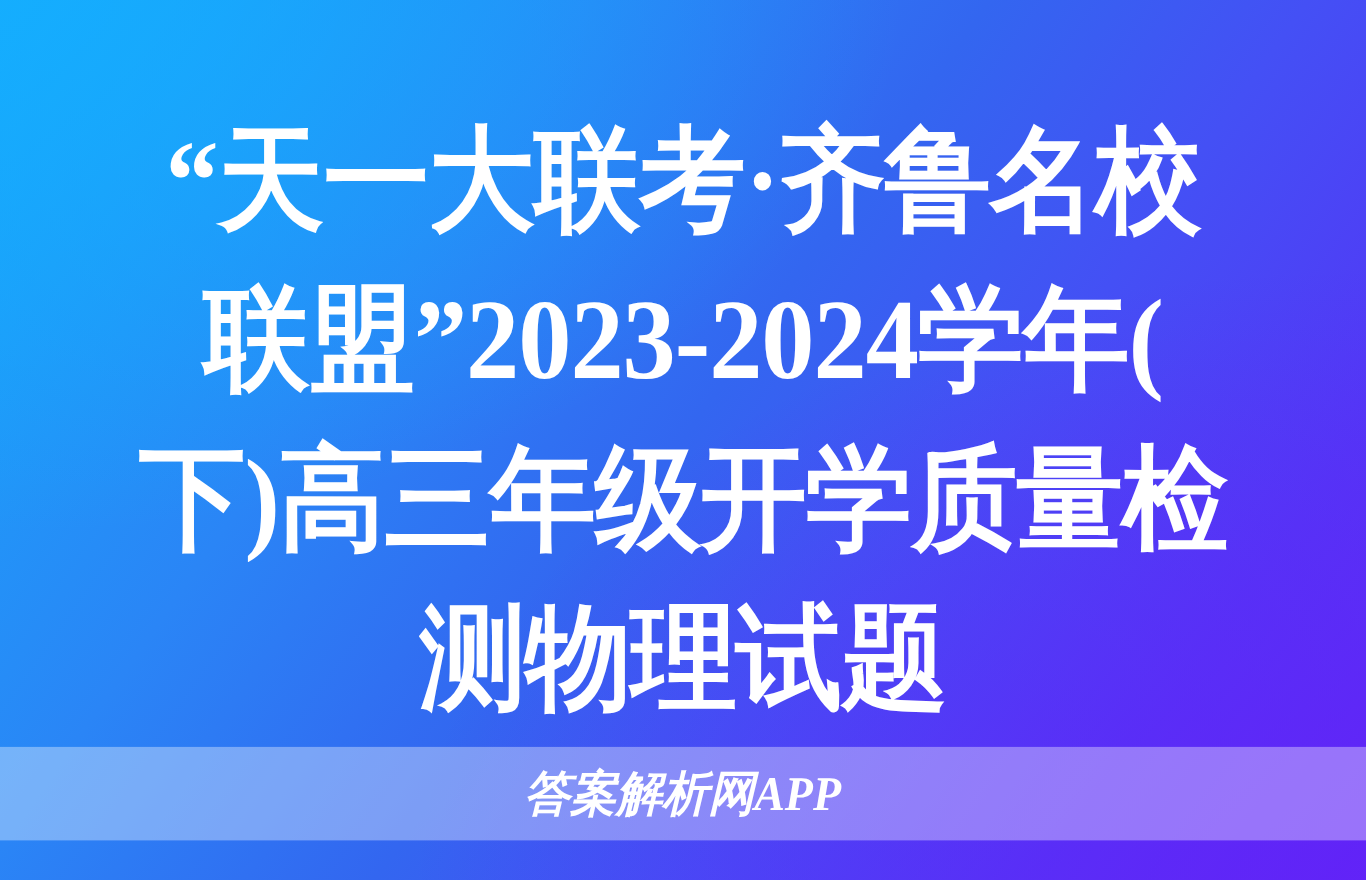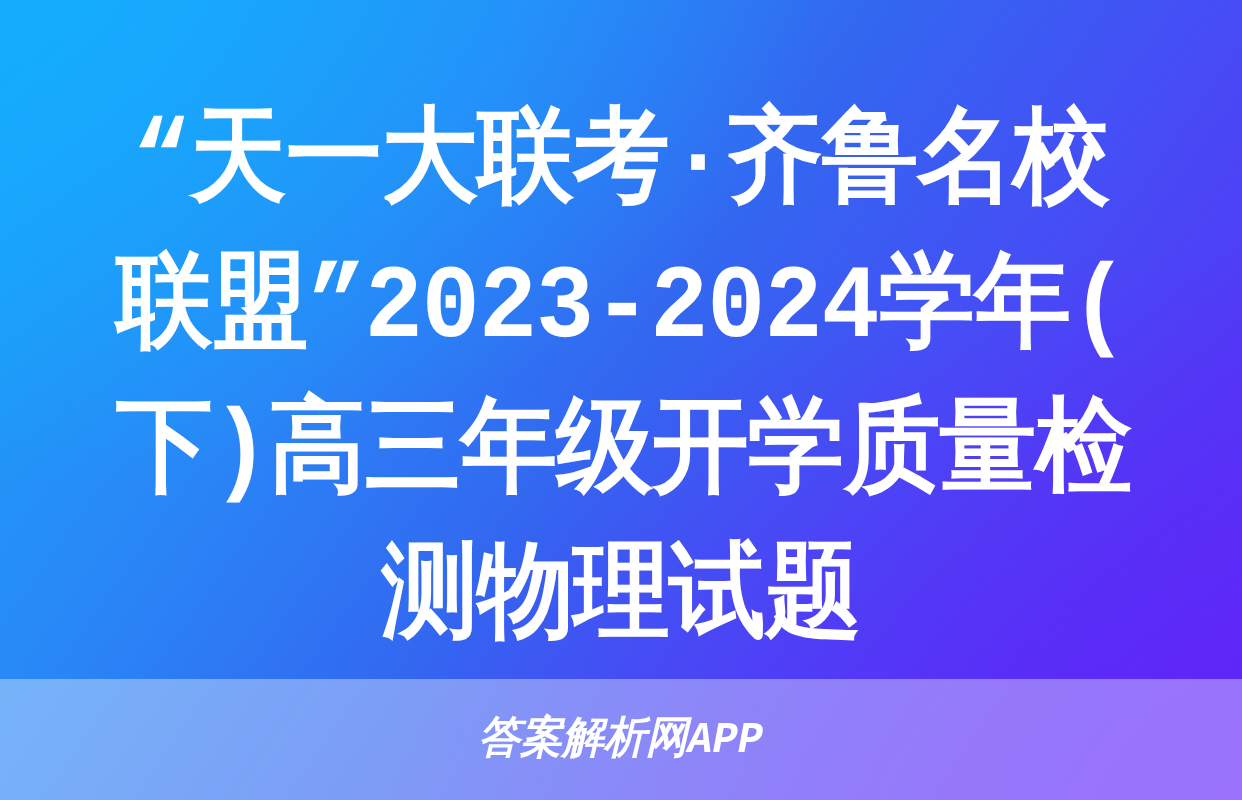--- a/index.html
+++ b/index.html
@@ -6,21 +6,21 @@
     margin: 0;
     padding: 0;
     background: #ffffff;
   }
 
   #poster {
     position: relative;
     width: 1242px;
     height: 800px;
     overflow: hidden;
-    font-family: Liberation Mono, monospace;
+    font-family: Liberation Serif, serif;
     
     background:
       linear-gradient(125deg,
         #16A8FB 0%,
         #1E9BF9 12%,
         #2A85F6 30%,
         #3366F0 50%,
         #4450F5 66%,
         #5238F6 84%,
         #5E2AF6 100%);
@@ -60,21 +60,21 @@
     transform-origin: center center;
     text-rendering: geometricPrecision;
   }
 
   
   .footer-band {
     position: absolute;
     left: 0;
     right: 0;
     top: 679px;
-    height: 121px;
+    height: 85px;
     background: rgba(255, 255, 255, 0.36);
     display: flex;
     align-items: center;
     justify-content: center;
     z-index: 3;
   }
 
   .footer-text {
     color: #ffffff;
     font-weight: 700;

